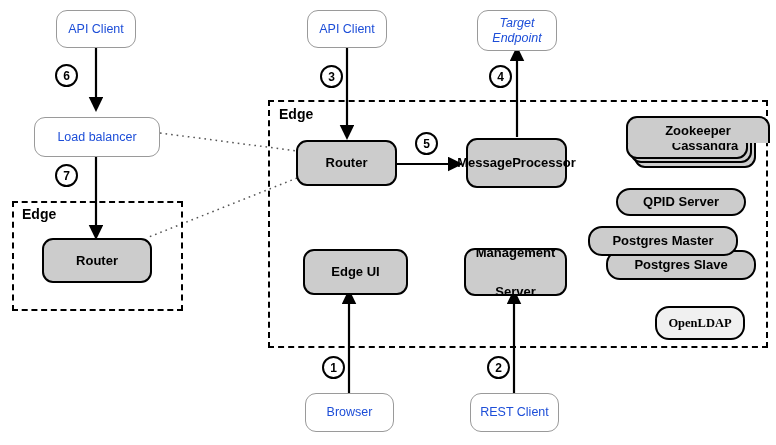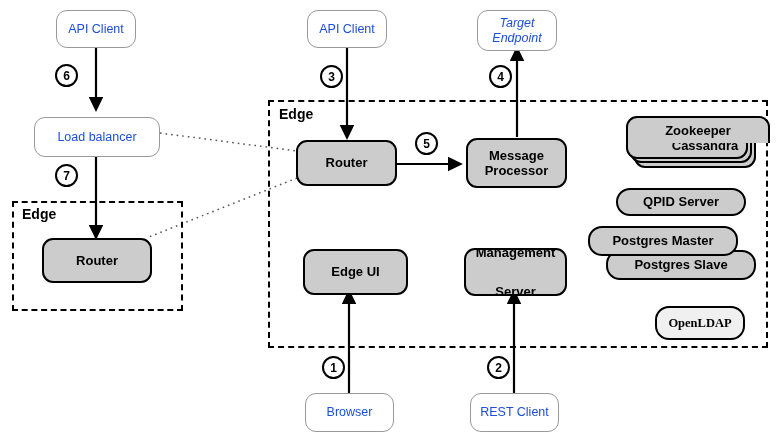--- a/index.html
+++ b/index.html
@@ -159,21 +159,21 @@
 
   <div class="node external" style="left:477px; top:10px; width:80px; height:41px; flex-direction:column;font-style:italic;">
     <span>Target</span>
     <span>Endpoint</span>
   </div>
 
   <div class="node internal" style="left:296px; top:140px; width:101px; height:46px;">
     <span class="lbl">Router</span>
   </div>
 
-  <div class="node internal" style="left:466px; top:138px; width:101px; height:50px; flex-direction:column;">
+  <div class="node internal" style="left:466px; top:138px; width:101px; height:50px; flex-direction:row;">
     <span>Message</span>
     <span>Processor</span>
   </div>
 
   <div class="node internal" style="left:303px; top:249px; width:105px; height:46px;">
     <span class="lbl">Edge UI</span>
   </div>
 
   <div class="node internal" style="left:464px; top:248px; width:103px; height:48px; flex-direction:column;gap:23px;">
     <span>Management</span>

